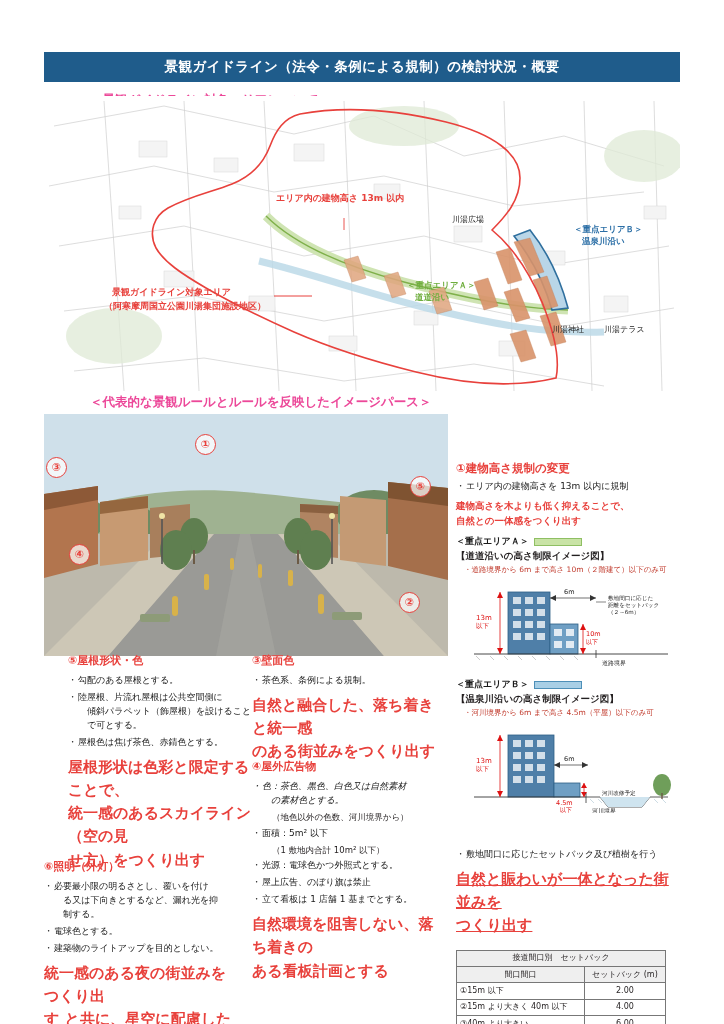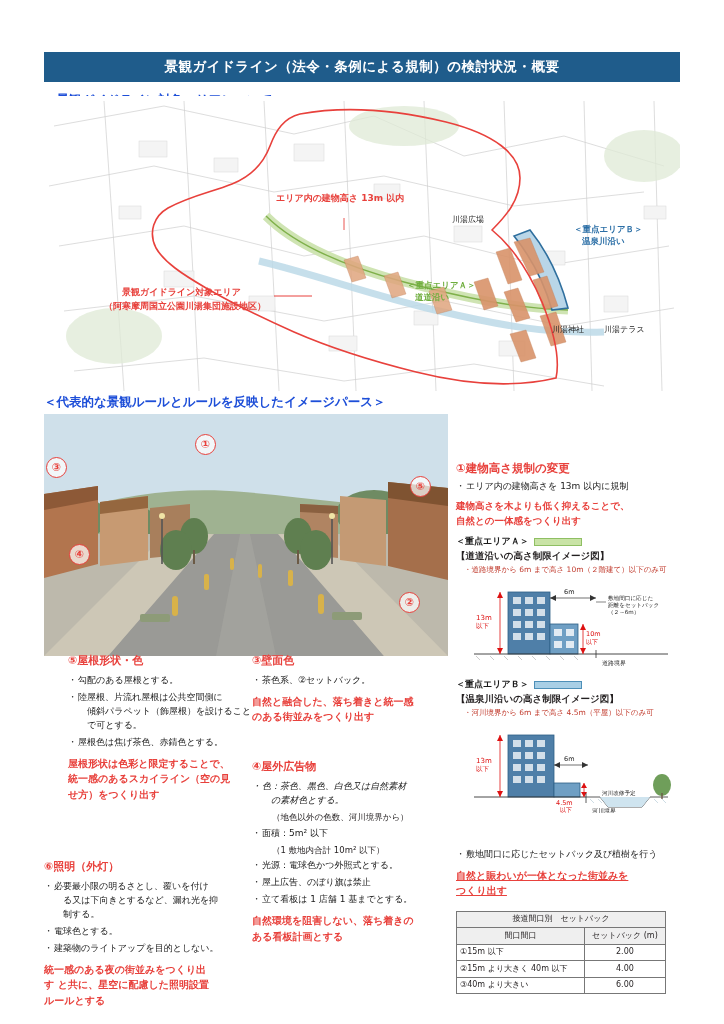--- a/index.html
+++ b/index.html
@@ -16,21 +16,21 @@
   
   .title-bar{
     position:absolute;left:44px;top:52px;width:636px;height:30px;
     background:#1f5c8b;color:#ffffff;
     display:flex;align-items:center;justify-content:center;
     font-size:13.5px;font-weight:bold;letter-spacing:.5px;
   }
 
   
   .sec-cap{
-    position:absolute;font-size:12.5px;font-weight:bold;color:#1d4ed8;
+    position:absolute;font-size:12.5px;font-weight:bold;color:#ec4899;margin-left:46px;
   }
 
   
   .map{
     position:absolute;left:44px;top:96px;width:636px;height:300px;
     overflow:hidden;background:#ffffff;
   }
   .map svg{display:block;}
   .map-red{position:absolute;color:#e8413c;font-size:9px;font-weight:bold;white-space:nowrap;line-height:1.45;}
   .map-green{position:absolute;color:#6fae3e;font-size:8.5px;font-weight:bold;white-space:nowrap;line-height:1.4;}
@@ -58,21 +58,21 @@
   .zone-hd{font-size:9px;font-weight:bold;color:#1a1a1a;margin:2px 0 2px 0;display:flex;align-items:center;gap:5px;}
   .swatch-g{display:inline-block;width:46px;height:6px;background:#c9e3a6;border:1px solid #8fbf63;}
   .swatch-b{display:inline-block;width:46px;height:6px;background:#a8cfe6;border:1px solid #4d8fb8;}
   .zone-ttl{font-size:9.5px;font-weight:bold;margin:1px 0 2px 0;}
   .zone-note{font-size:7.5px;color:#c0392b;margin:0 0 3px 8px;}
   .diag{width:226px;height:92px;border:0;}
 
   
   .col{position:absolute;font-size:9px;line-height:1.55;}
   .col h4{color:#e8413c;font-size:11px;font-weight:bold;margin:0 0 5px 0;}
-  .col .sum{color:#e8413c;font-weight:bold;font-size:10px;line-height:1.55;margin-top:6px;}
+  .col .sum{color:#e8413c;font-weight:bold;font-size:15px;line-height:1.55;margin-top:6px;}
   .sub{padding-left:20px;font-size:8.5px;line-height:1.5;margin:0 0 3px 0;}
 
   
   table.setback{
     border-collapse:collapse;font-size:8px;margin-top:12px;width:210px;
   }
   table.setback th,table.setback td{
     border:1px solid #777;padding:1.5px 3px;text-align:center;
   }
   table.setback th{background:#efefef;font-weight:normal;}
@@ -172,21 +172,21 @@
     <div class="map-dark" style="left:408px;top:118px;">川湯広場</div>
     <div class="map-dark" style="left:508px;top:228px;">川湯神社</div>
     <div class="map-dark" style="left:560px;top:228px;">川湯テラス</div>
 
     <div class="map-green" style="left:363px;top:184px;">＜重点エリアＡ＞</div>
     <div class="map-green" style="left:371px;top:196px;">道道沿い</div>
 
     <div class="map-blue" style="left:530px;top:128px;">＜重点エリアＢ＞</div>
     <div class="map-blue" style="left:538px;top:140px;">温泉川沿い</div>
 
-    <div class="map-red" style="left:68px;top:190px;margin-left:10px;">景観ガイドライン対象エリア</div>
+    <div class="map-red" style="left:68px;top:190px;">景観ガイドライン対象エリア</div>
     <div class="map-red" style="left:60px;top:204px;">（阿寒摩周国立公園川湯集団施設地区）</div>
   </div>
 
   <div class="sec-cap" style="left:44px;top:394px;">＜代表的な景観ルールとルールを反映したイメージパース＞</div>
 
   <div class="persp">
     <svg width="404" height="242" viewBox="0 0 404 242">
 
       <rect x="0" y="0" width="404" height="120" fill="#cfe0ea"></rect>
 
@@ -452,21 +452,21 @@
 　制する。</div>
     <div class="bul" style="white-space:pre-line;">電球色とする。</div>
     <div class="bul" style="white-space:pre-line;">建築物のライトアップを目的としない。</div>
     <div class="sum" style="white-space:pre-line;">統一感のある夜の街並みをつくり出
 す と共に、星空に配慮した照明設置
 ルールとする</div>
   </div>
 
   <div class="col" style="left:252px;top:652px;width:190px;">
     <h4>③壁面色</h4>
-    <div class="bul">茶色系、②セットバック。</div>
+    <div class="bul">茶色系、条例による規制。</div>
     <div class="sum" style="white-space:pre-line;">自然と融合した、落ち着きと統一感
 のある街並みをつくり出す</div>
   </div>
 
   <div class="col" style="left:252px;top:758px;width:190px;">
     <h4>④屋外広告物</h4>
     <div class="bul" style="white-space:pre-line;font-style:italic;">色：茶色、黒色、白色又は自然素材
 　の素材色とする。</div>
     <div class="sub">（地色以外の色数、河川境界から）</div>
     <div class="bul">面積：5m² 以下</div>

